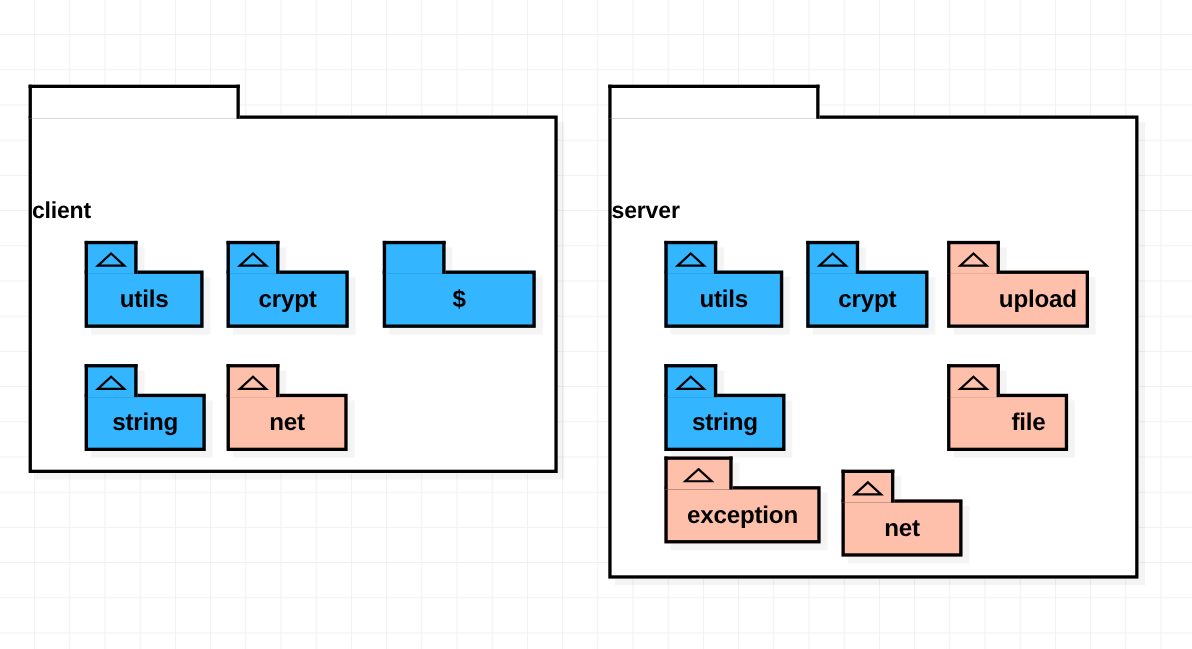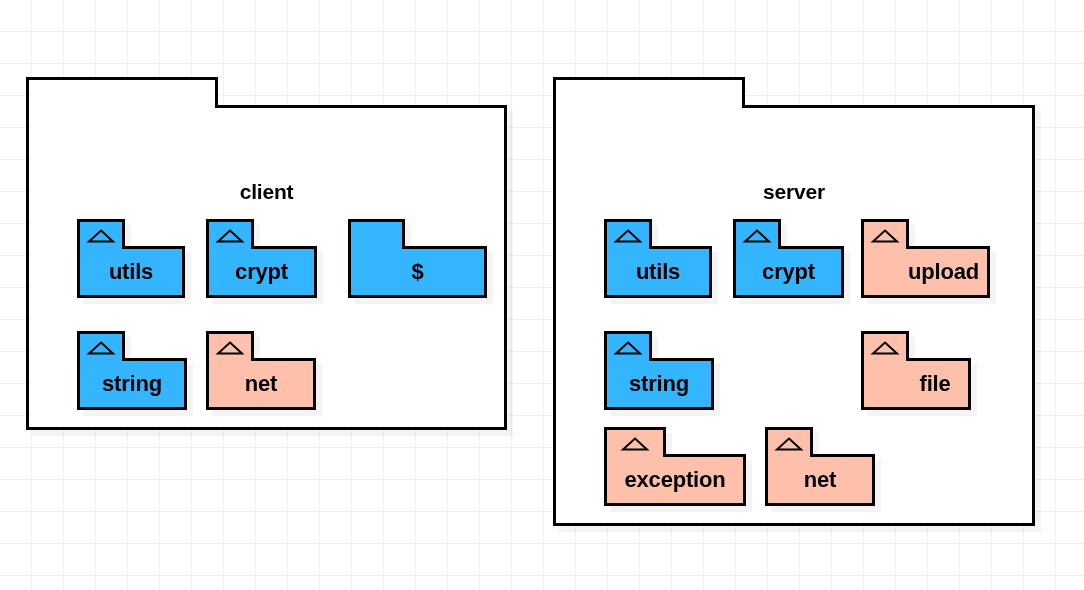--- a/index.html
+++ b/index.html
@@ -47,21 +47,21 @@
     background: #ffffff;
     border: 3px solid #000000;
     box-sizing: border-box;
     box-shadow: 6px 6px 0 0 rgba(0,0,0,0.045);
     z-index: 1;
   }
   .pkg-title {
     position: absolute;
     left: 0;
     width: 100%;
-    text-align: center;
+    text-align: left;
     font-size: 21px;
     font-weight: bold;
     color: #000000;
     line-height: 1;
     letter-spacing: -0.2px;
   }
 
   
   .node {
     position: absolute;
@@ -210,21 +210,21 @@
         <div class="node" style="left: 305px; top: 223px; width: 110px; height: 79px;">
           <div class="node-tab" style="width: 48px; background: rgb(255, 192, 171);">
             <svg class="tab-tri" viewBox="0 0 26 13">
               <polygon points="13,1 25,12 1,12" fill="none" stroke="#000000" stroke-width="2" stroke-linejoin="miter"></polygon>
             </svg>
           </div>
           <div class="node-body" style="top: 27px; width: 110px; height: 52px; background: rgb(255, 192, 171); padding-left: 38px;">
             <span class="node-label">file</span>
           </div>
         </div>
-        <div class="node" style="left: 48px; top: 319px; width: 142px; height: 79px;">
+        <div class="node" style="left: 48px; top: 307px; width: 142px; height: 79px;">
           <div class="node-tab" style="width: 62px; background: rgb(255, 192, 171);">
             <svg class="tab-tri" viewBox="0 0 26 13">
               <polygon points="13,1 25,12 1,12" fill="none" stroke="#000000" stroke-width="2" stroke-linejoin="miter"></polygon>
             </svg>
           </div>
           <div class="node-body" style="top: 27px; width: 142px; height: 52px; background: rgb(255, 192, 171);">
             <span class="node-label">exception</span>
           </div>
         </div>
         <div class="node" style="left: 209px; top: 319px; width: 110px; height: 79px;">

